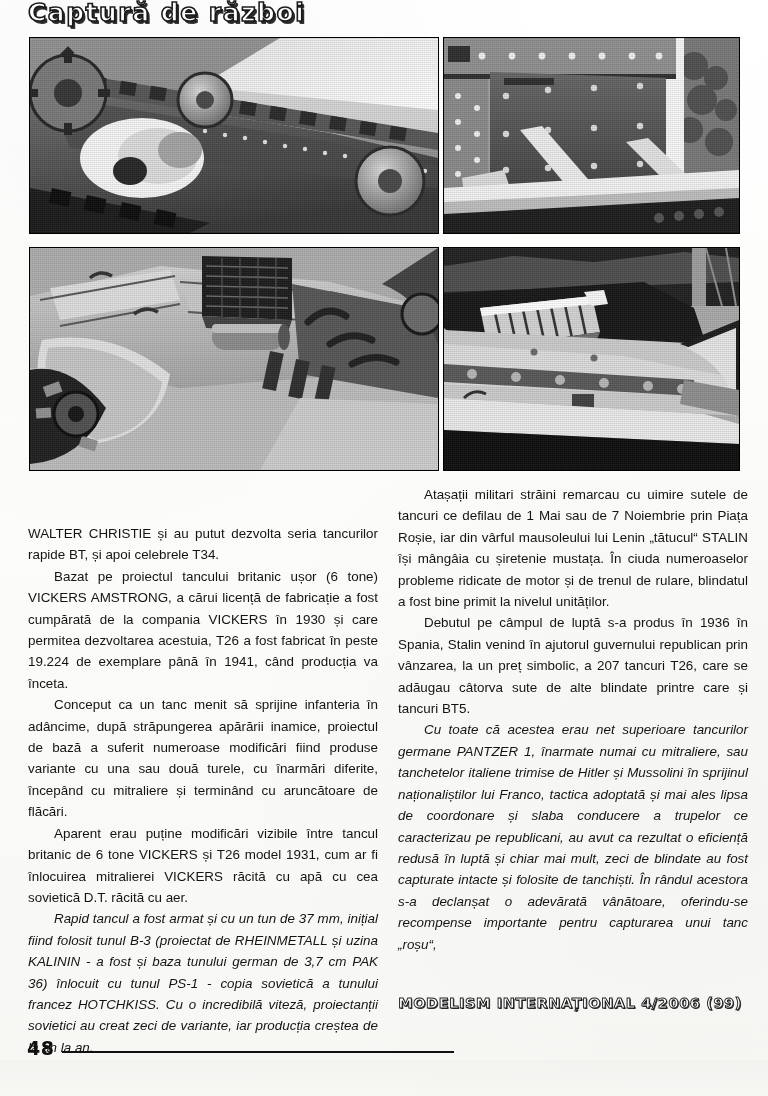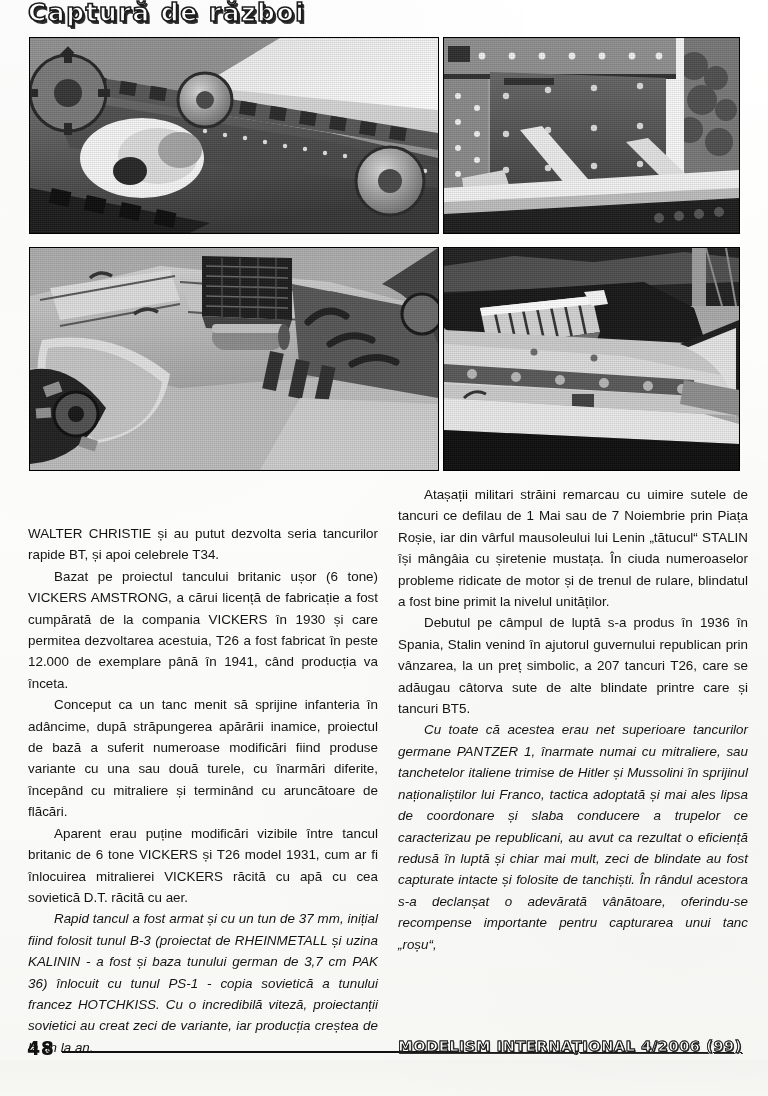--- a/index.html
+++ b/index.html
@@ -110,30 +110,29 @@
     top: 1037px;
     font-family: "DejaVu Sans", sans-serif;
     font-weight: bold;
     font-size: 19px;
     color: #111;
     letter-spacing: 0.5px;
   }
   .footer-issue {
     position: absolute;
     right: 26px;
-    top: 1038px;
+    top: 995px;
     font-family: "DejaVu Sans", sans-serif;
     font-weight: bold;
     font-size: 14.5px;
     letter-spacing: 0.6px;
     color: #ffffff;
     -webkit-text-stroke: 0.95px #1a1a1a;
     text-shadow: 1px 1px 0 #333;
     white-space: nowrap;
-    text-decoration: underline;
   }
 
   
   .speckle {
     position: absolute;
     left: 0; top: 1060px; width: 768px; height: 36px;
     background: linear-gradient(180deg, rgba(0,0,0,0.015), rgba(0,0,0,0.0));
     pointer-events: none;
   }
 </style>
@@ -469,21 +468,21 @@
       <polygon points="0,150 260,166 295,176 295,196 0,182" fill="#dcdcdc"></polygon>
       <polygon points="0,182 295,196 295,222 0,222" fill="#1f1f1f"></polygon>
     </svg>
     <div class="grain"></div>
   </div>
 
   <div class="columns">
 
     <div class="col" id="col-left">
       <p class="no-indent">WALTER CHRISTIE și au putut dezvolta seria tancurilor rapide BT, și apoi celebrele T34.</p>
-      <p>Bazat pe proiectul tancului britanic ușor (6 tone) VICKERS AMSTRONG, a cărui licență de fabricație a fost cumpărată de la compania VICKERS în 1930 și care permitea dezvoltarea acestuia, T26 a fost fabricat în peste 12.000 de exemplare până în 1941, când producția va înceta.</p>
+      <p>Bazat pe proiectul tancului britanic ușor (6 tone) VICKERS AMSTRONG, a cărui licență de fabricație a fost cumpărată de la compania VICKERS în 1930 și care permitea dezvoltarea acestuia, T26 a fost fabricat în peste 19.224 de exemplare până în 1941, când producția va înceta.</p>
       <p>Conceput ca un tanc menit să sprijine infanteria în adâncime, după străpungerea apărării inamice, proiectul de bază a suferit numeroase modificări fiind produse variante cu una sau două turele, cu înarmări diferite, începând cu mitraliere și terminând cu aruncătoare de flăcări.</p>
       <p>Aparent erau puține modificări vizibile între tancul britanic de 6 tone VICKERS și T26 model 1931, cum ar fi înlocuirea mitralierei VICKERS răcită cu apă cu cea sovietică D.T. răcită cu aer.</p>
       <p>Rapid tancul a fost armat și cu un tun de 37 mm, inițial fiind folosit tunul B-3 (proiectat de RHEINMETALL și uzina KALININ - a fost și baza tunului german de 3,7 cm PAK 36) înlocuit cu tunul PS-1 - copia sovietică a tunului francez HOTCHKISS. Cu o incredibilă viteză, proiectanții sovietici au creat zeci de variante, iar producția creștea de la an la an.</p>
     </div>
 
     <div class="col" id="col-right">
       <p>Atașații militari străini remarcau cu uimire sutele de tancuri ce defilau de 1 Mai sau de 7 Noiembrie prin Piața Roșie, iar din vârful mausoleului lui Lenin „tătucul“ STALIN își mângâia cu șiretenie mustața. În ciuda numeroaselor probleme ridicate de motor și de trenul de rulare, blindatul a fost bine primit la nivelul unităților.</p>
       <p>Debutul pe câmpul de luptă s-a produs în 1936 în Spania, Stalin venind în ajutorul guvernului republican prin vânzarea, la un preț simbolic, a 207 tancuri T26, care se adăugau câtorva sute de alte blindate printre care și tancuri BT5.</p>
       <p>Cu toate că acestea erau net superioare tancurilor germane PANTZER 1, înarmate numai cu mitraliere, sau tanchetelor italiene trimise de Hitler și Mussolini în sprijinul naționaliștilor lui Franco, tactica adoptată și mai ales lipsa de coordonare și slaba conducere a trupelor ce caracterizau pe republicani, au avut ca rezultat o eficiență redusă în luptă și chiar mai mult, zeci de blindate au fost capturate intacte și folosite de tanchiști. În rândul acestora s-a declanșat o adevărată vânătoare, oferindu-se recompense importante pentru capturarea unui tanc „roșu“,</p>
     </div>

